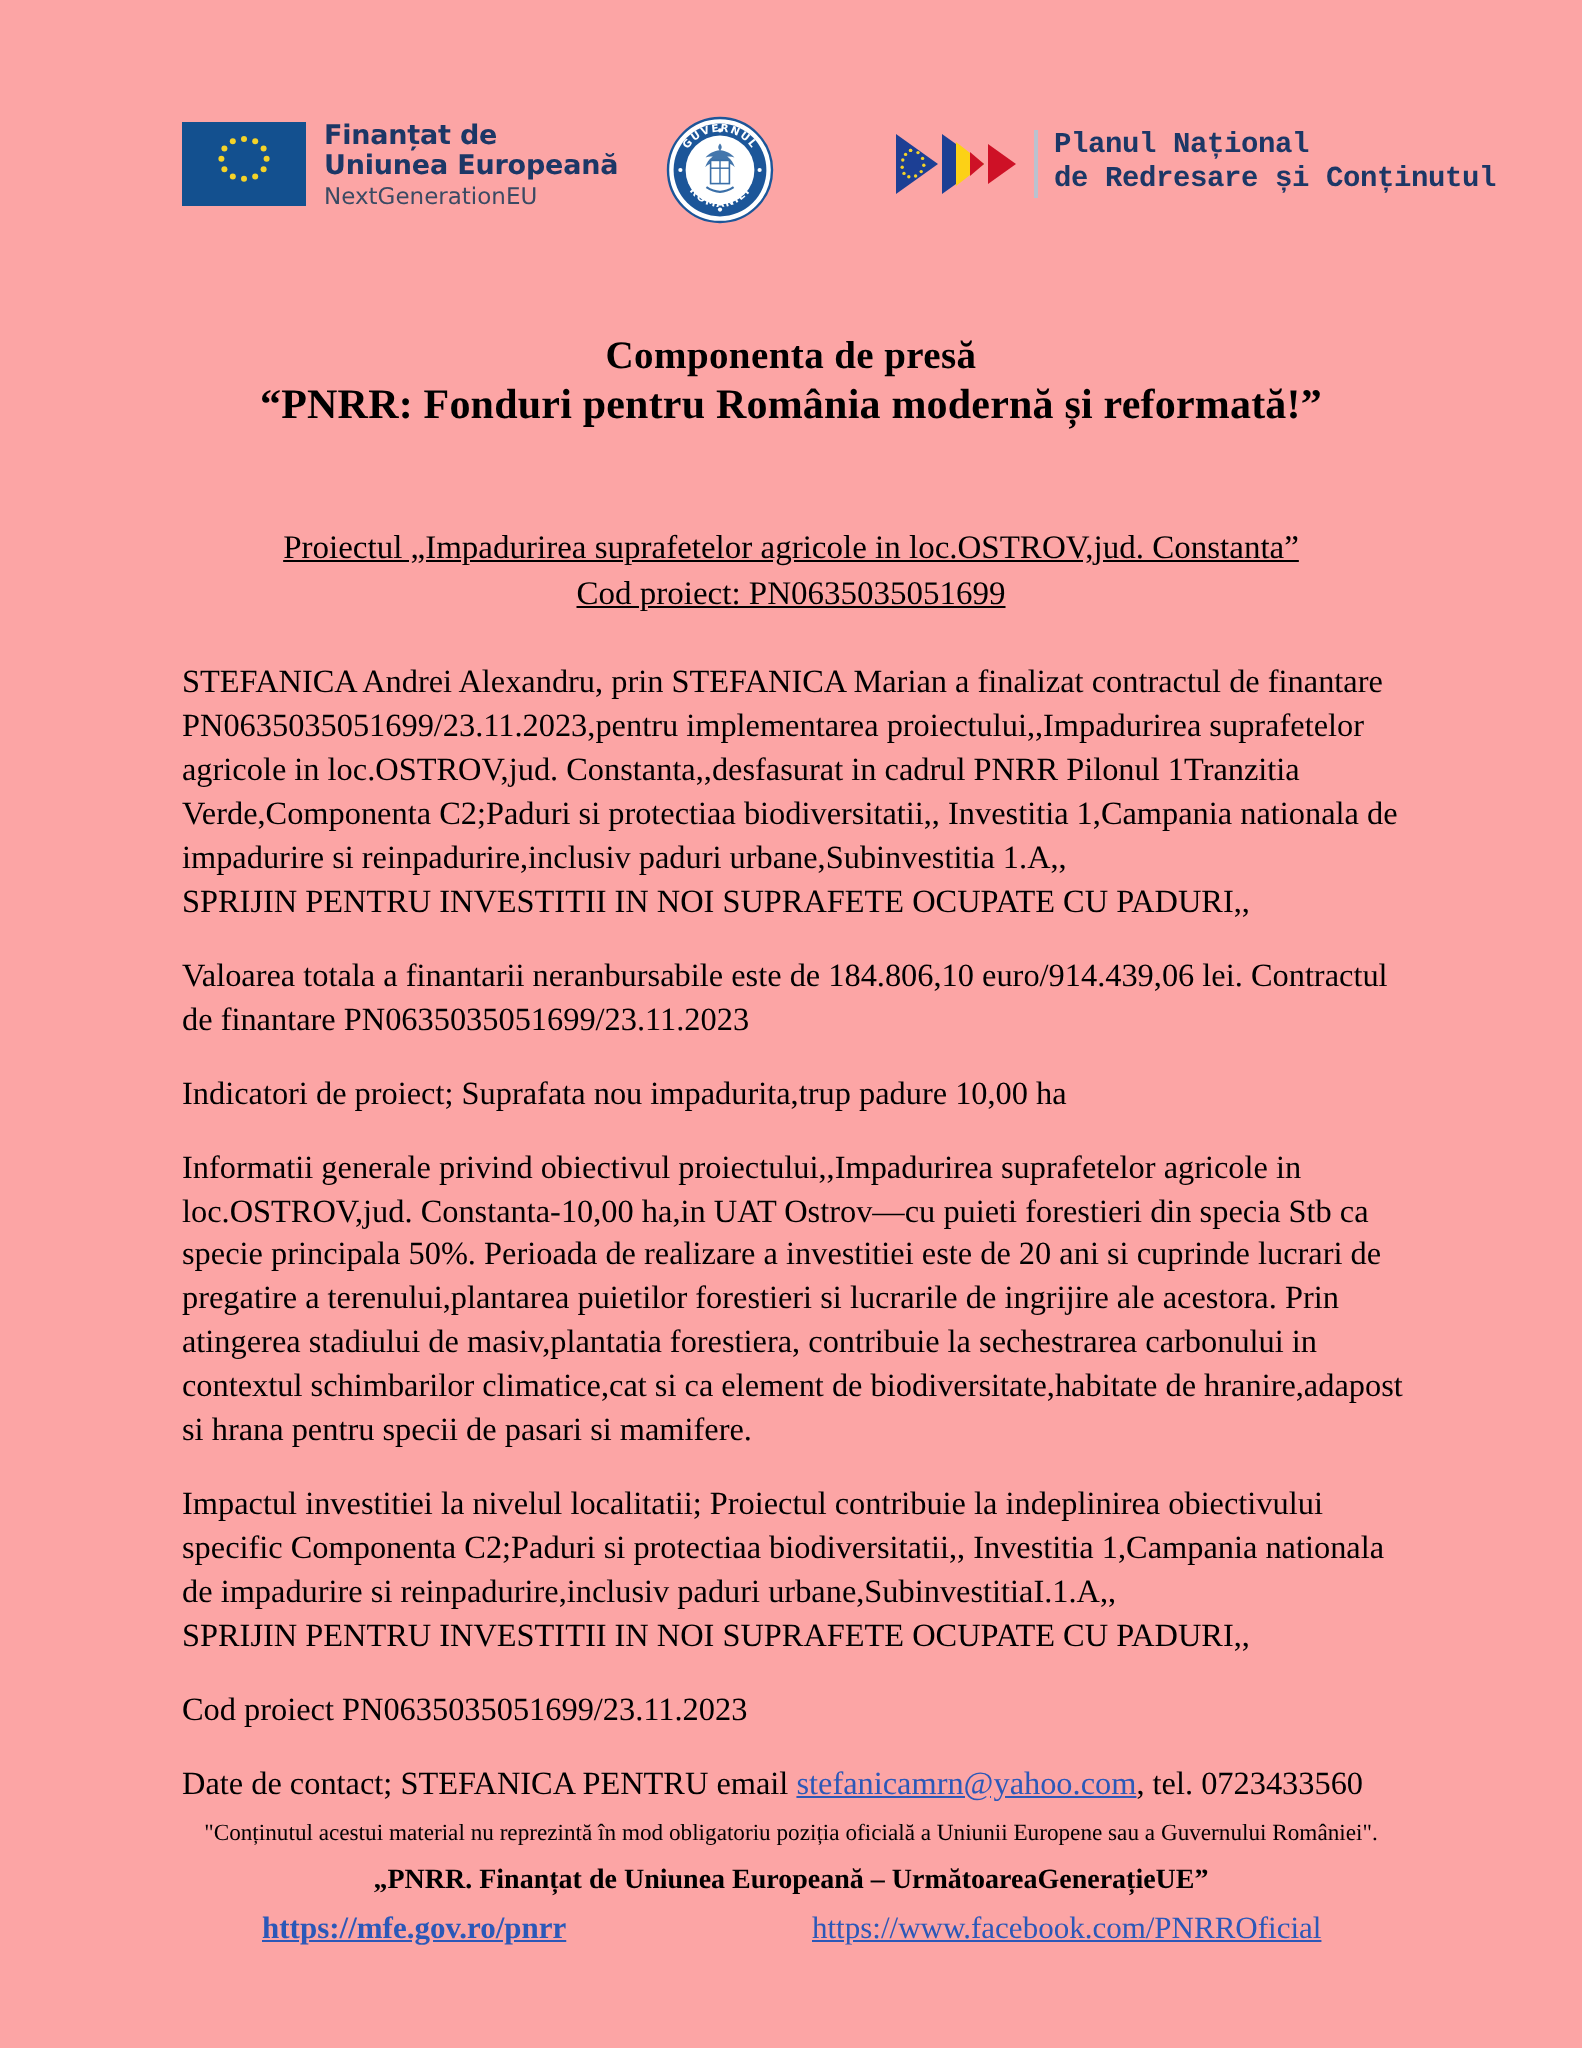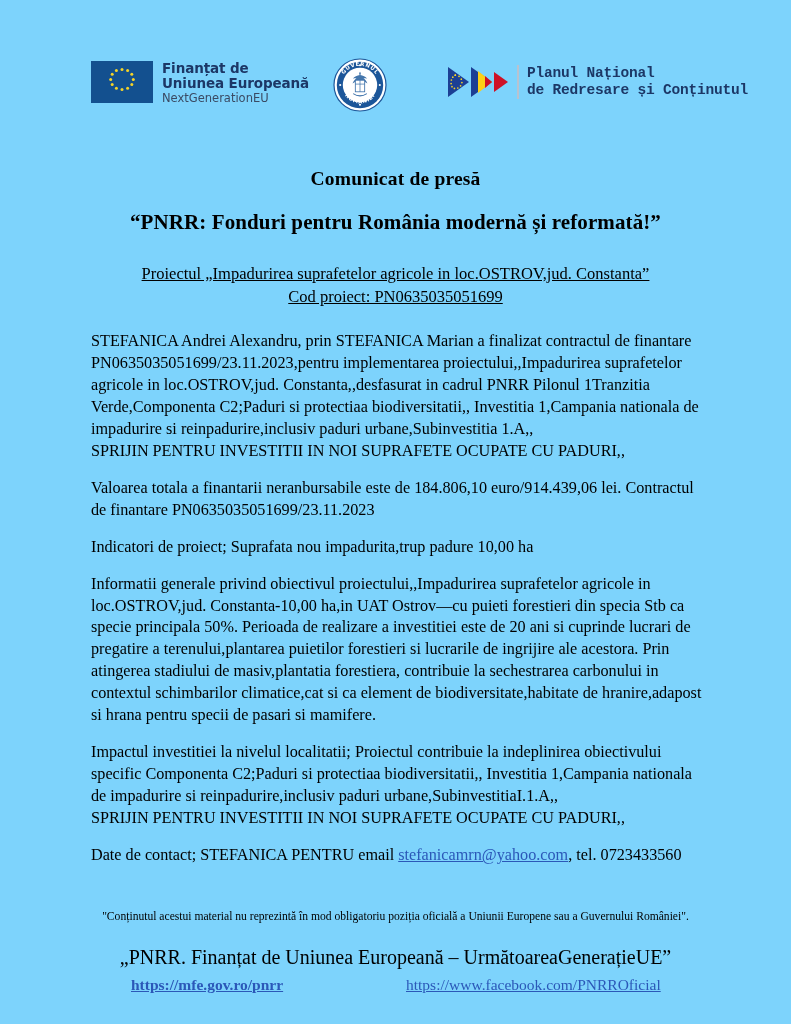--- a/index.html
+++ b/index.html
@@ -13,21 +13,21 @@
     font-family: "Liberation Serif", serif;
     color: #000000;
     overflow: hidden;
     position: relative;
   }
   .page {
     width: 791px;
     height: 1024px;
     box-sizing: border-box;
     position: relative;
-    background: #7dd3fc;
+    background: #fca5a5;
   }
 
   
   .logo-bar {
     position: absolute;
     left: 0;
     top: 58px;
     width: 791px;
     height: 52px;
     display: flex;
@@ -119,21 +119,20 @@
   .title-1 {
     font-family: "Liberation Serif", serif;
     font-weight: bold;
     font-size: 19.5px;
     letter-spacing: 0.2px;
   }
   .title-2 {
     font-family: "Liberation Serif", serif;
     font-weight: bold;
     font-size: 21px;
-    margin-top: 20px;
     letter-spacing: 0.1px;
   }
 
   .subtitle-block {
     position: absolute;
     left: 0;
     top: 262px;
     width: 791px;
     text-align: center;
     font-size: 16.5px;
@@ -165,23 +164,23 @@
     left: 0;
     top: 910px;
     width: 791px;
     text-align: center;
   }
   .footer-note {
     font-size: 11.6px;
     color: #000;
   }
   .footer-slogan {
-    font-weight: normal;
-    font-size: 20px;
-    margin-top: 23px;
+    font-weight: bold;
+    font-size: 14px;
+    margin-top: 10px;
   }
   .footer-links {
     position: relative;
     margin-top: 7px;
     height: 22px;
   }
   .footer-links .fl-left {
     position: absolute;
     left: 131px;
     top: 0;
@@ -295,35 +294,36 @@
       </svg>
       <div class="pnrr-divider"></div>
       <div class="pnrr-text">
         <div class="l1">Planul Național</div>
         <div class="l2">de Redresare și Conținutul</div>
       </div>
     </div>
   </div>
 
   <div class="title-block">
-    <div class="title-1">Comunicat de presă</div>
+    <div class="title-1">Componenta de presă</div>
     <div class="title-2">“PNRR: Fonduri pentru România modernă și reformată!”</div>
   </div>
 
   <div class="subtitle-block">
     <div>Proiectul „Impadurirea suprafetelor agricole in loc.OSTROV,jud. Constanta”</div>
     <div>Cod proiect: PN0635035051699</div>
   </div>
 
   <div class="body-block">
     <p><span>STEFANICA Andrei Alexandru, prin STEFANICA  Marian  a finalizat contractul de finantare  PN0635035051699/23.11.2023,pentru implementarea proiectului,,Impadurirea suprafetelor agricole in loc.OSTROV,jud. Constanta,,desfasurat in cadrul PNRR Pilonul 1Tranzitia  Verde,Componenta C2;Paduri si protectiaa biodiversitatii,, Investitia 1,Campania nationala de impadurire si reinpadurire,inclusiv paduri urbane,Subinvestitia 1.A,,</span><br><span>SPRIJIN  PENTRU  INVESTITII IN NOI SUPRAFETE OCUPATE CU PADURI,,</span></p>
     <p>Valoarea totala a finantarii neranbursabile este de 184.806,10 euro/914.439,06 lei. Contractul de finantare  PN0635035051699/23.11.2023</p>
     <p>Indicatori de proiect; Suprafata nou impadurita,trup padure  10,00 ha</p>
     <p>Informatii generale privind obiectivul proiectului,,Impadurirea suprafetelor agricole in loc.OSTROV,jud. Constanta-10,00 ha,in UAT Ostrov—cu puieti forestieri  din specia  Stb ca specie principala 50%.  Perioada de realizare a investitiei este de 20 ani si cuprinde lucrari de pregatire a terenului,plantarea puietilor forestieri si lucrarile de ingrijire ale acestora. Prin atingerea stadiului de masiv,plantatia forestiera, contribuie la sechestrarea carbonului in contextul schimbarilor climatice,cat si ca element de biodiversitate,habitate de hranire,adapost si hrana pentru specii de pasari si mamifere.</p>
     <p><span>Impactul investitiei la nivelul localitatii; Proiectul contribuie la indeplinirea obiectivului specific  Componenta C2;Paduri si protectiaa biodiversitatii,, Investitia 1,Campania nationala de impadurire si reinpadurire,inclusiv paduri urbane,SubinvestitiaI.1.A,,</span><br><span>SPRIJIN  PENTRU  INVESTITII IN NOI SUPRAFETE OCUPATE CU PADURI,,</span></p>
+    <p> Cod proiect PN0635035051699/23.11.2023</p>
     <p><span>Date de contact; STEFANICA PENTRU  email </span><a class="link" href="#">stefanicamrn@yahoo.com</a><span>, tel. 0723433560</span></p>
   </div>
 
   <div class="footer">
     <div class="footer-note">"Conținutul acestui material nu reprezintă în mod obligatoriu poziția oficială a Uniunii Europene sau a Guvernului României".</div>
     <div class="footer-slogan">„PNRR. Finanțat de Uniunea Europeană – UrmătoareaGenerațieUE”</div>
     <div class="footer-links">
       <a class="fl-left" href="#">https://mfe.gov.ro/pnrr</a>
       <a class="fl-right" href="#">https://www.facebook.com/PNRROficial</a>
     </div>

